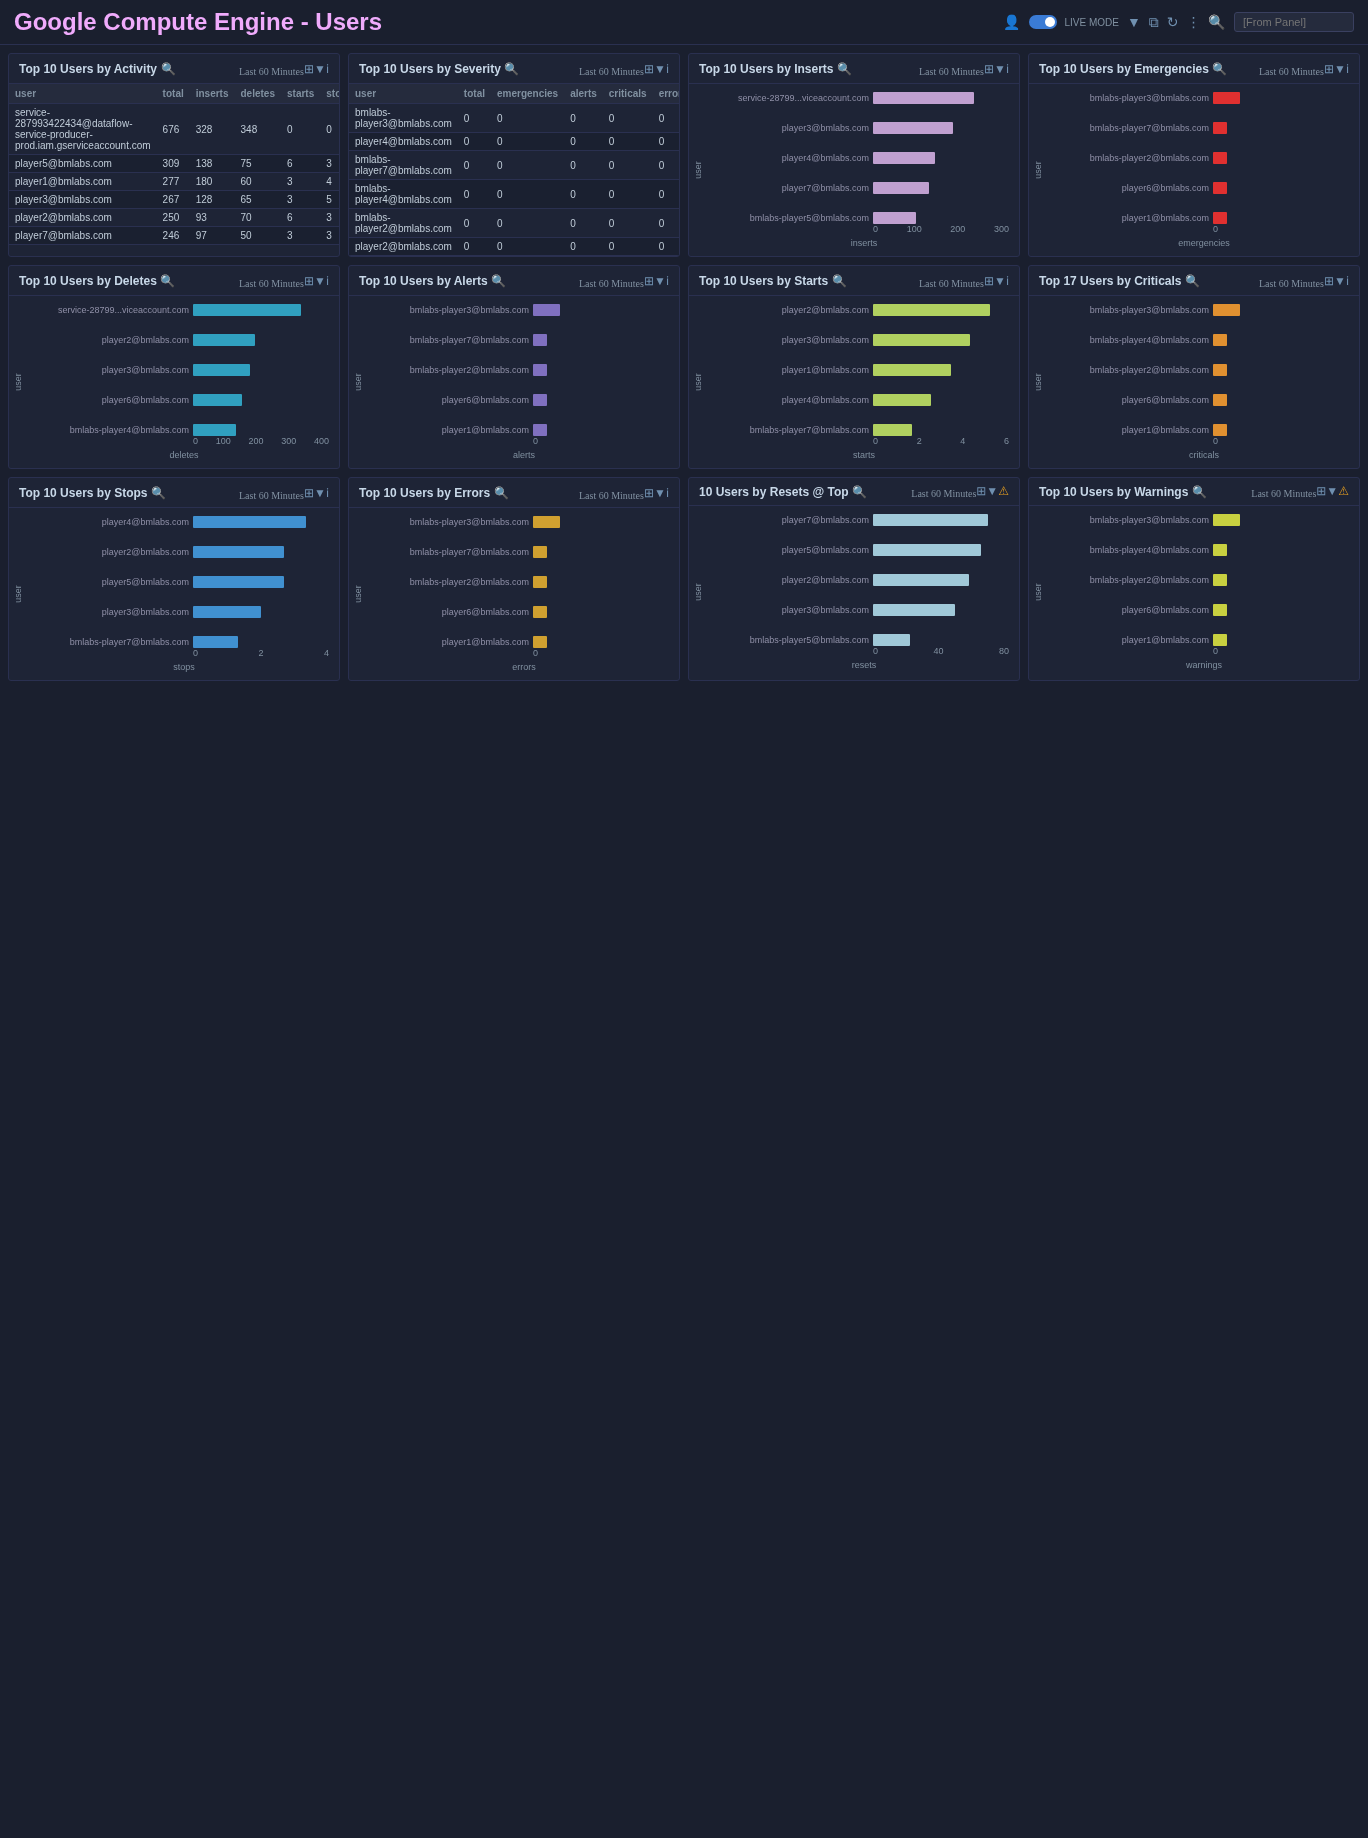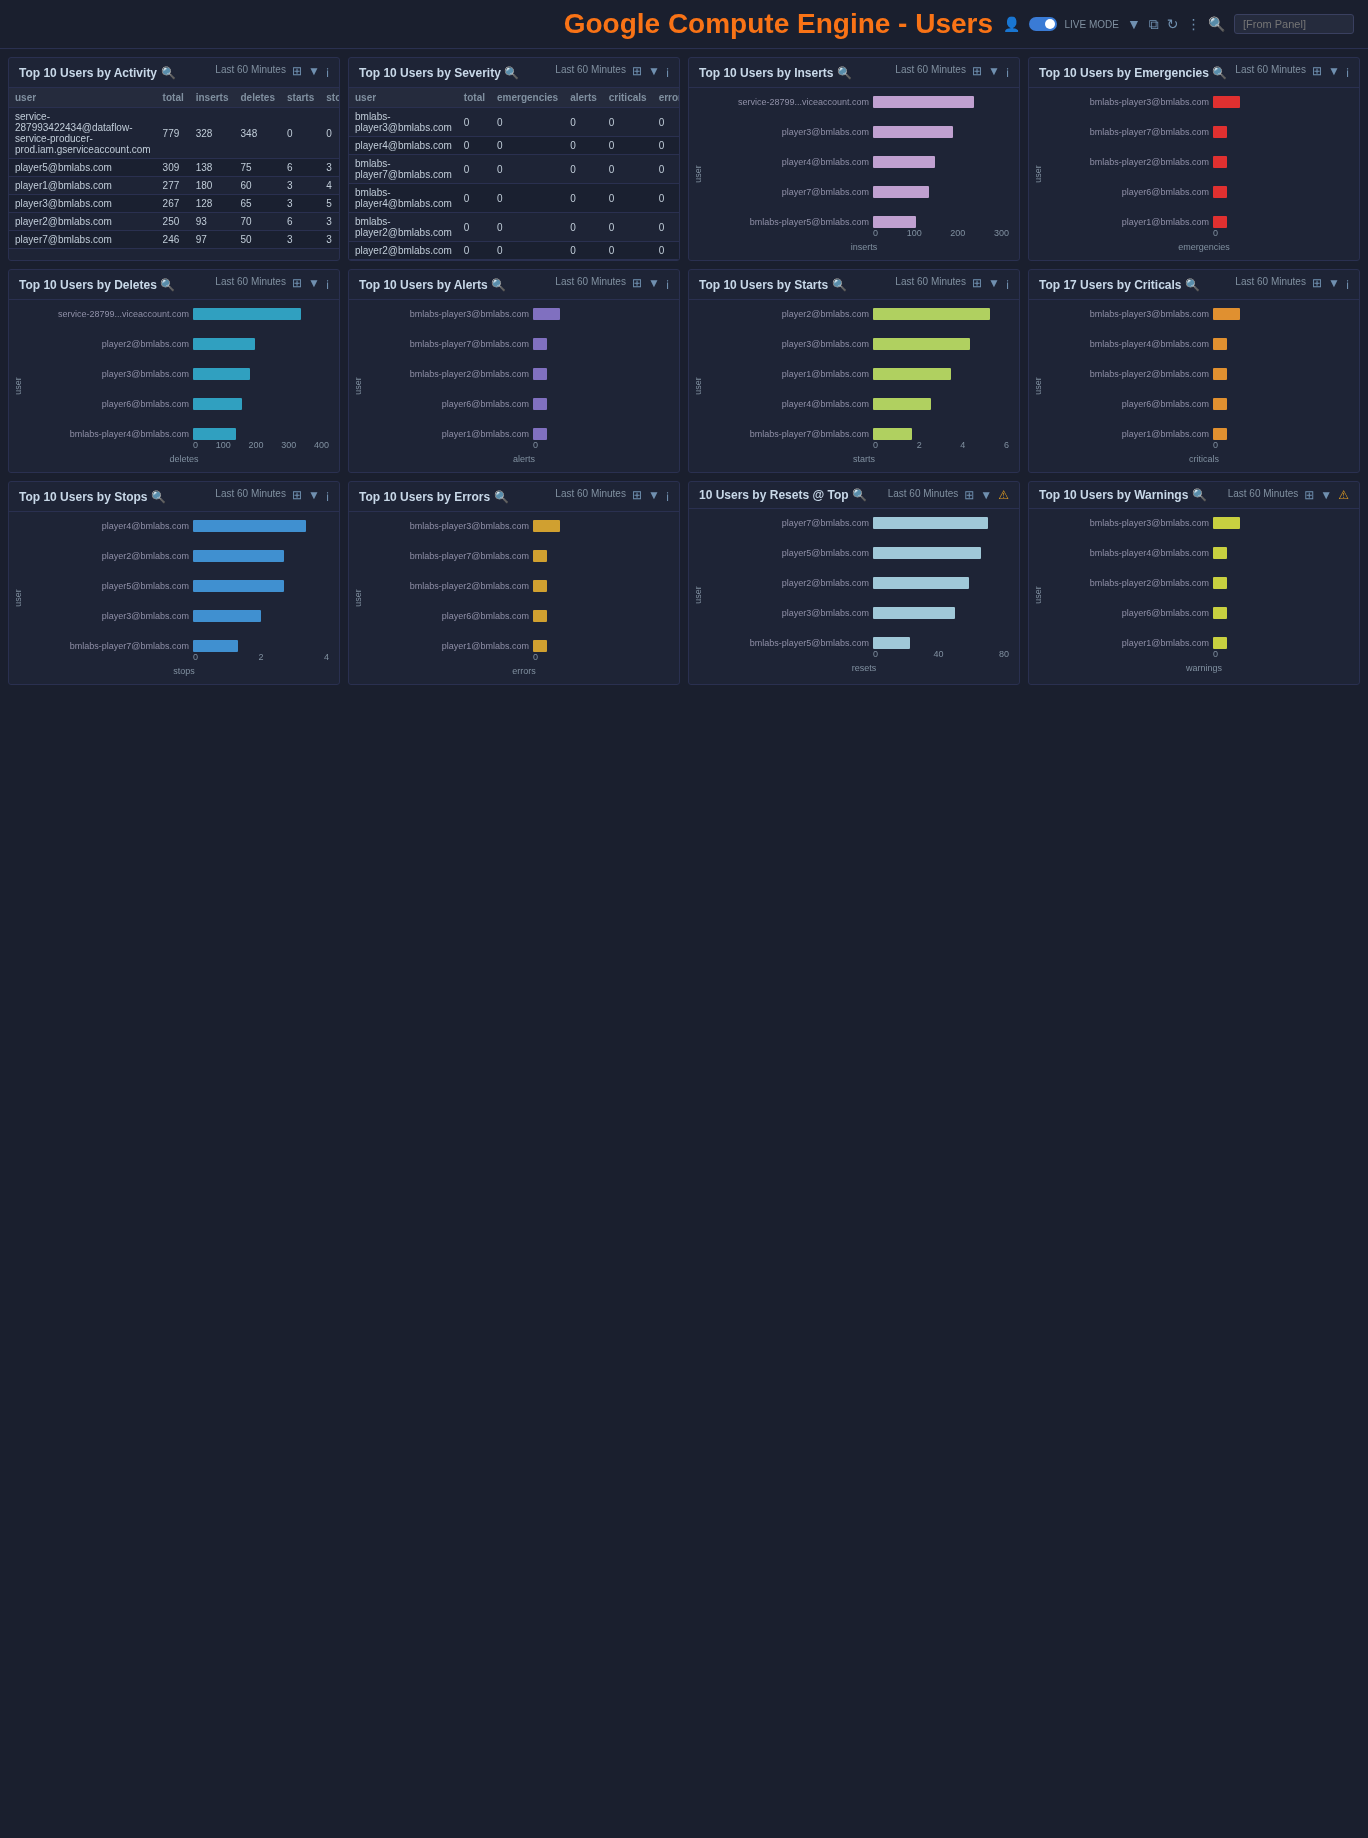--- a/index.html
+++ b/index.html
@@ -12,25 +12,24 @@
     }
     .header {
       display: flex;
       align-items: center;
       padding: 8px 14px;
       background: #1a1f2e;
       border-bottom: 1px solid #2a3050;
       gap: 10px;
     }
     .header-title {
-      font-size: 28px;
+      font-size: 24px;
       font-weight: bold;
-      color: #f97316;
+      color: #f0abfc;
       flex: 1;
-      text-align: right;
     }
     .header-controls {
       display: flex;
       align-items: center;
       gap: 8px;
     }
     .toggle-switch {
       width: 28px;
       height: 14px;
       background: #3a7bd5;
@@ -82,24 +81,24 @@
     .panel-title {
       font-size: 12px;
       font-weight: bold;
       color: #c8d8e8;
       display: flex;
       align-items: center;
       gap: 4px;
     }
     .panel-controls {
       display: flex;
-      align-items: flex-start;
-      gap: 6px;
+      align-items: flex-end;
       font-size: 10px;
       color: #8090a0;
+      font-family: Liberation Serif, serif;
     }
     .panel-icon {
       color: #7090b0;
       font-size: 12px;
     }
     .warning-icon { color: #e8a020; }
     .table-container {
       overflow-x: auto;
     }
     table {
@@ -219,21 +218,21 @@
             <th>inserts</th>
             <th>deletes</th>
             <th>starts</th>
             <th>stops</th>
             <th>resets</th>
           </tr>
         </thead>
         <tbody id="activity-tbody">
             <tr>
               <td>service-287993422434@dataflow-service-producer-prod.iam.gserviceaccount.com</td>
-              <td>779</td>
+              <td>676</td>
               <td>328</td>
               <td>348</td>
               <td>0</td>
               <td>0</td>
               <td>0</td>
             </tr>
             <tr>
               <td>player5@bmlabs.com</td>
               <td>309</td>
               <td>138</td>

